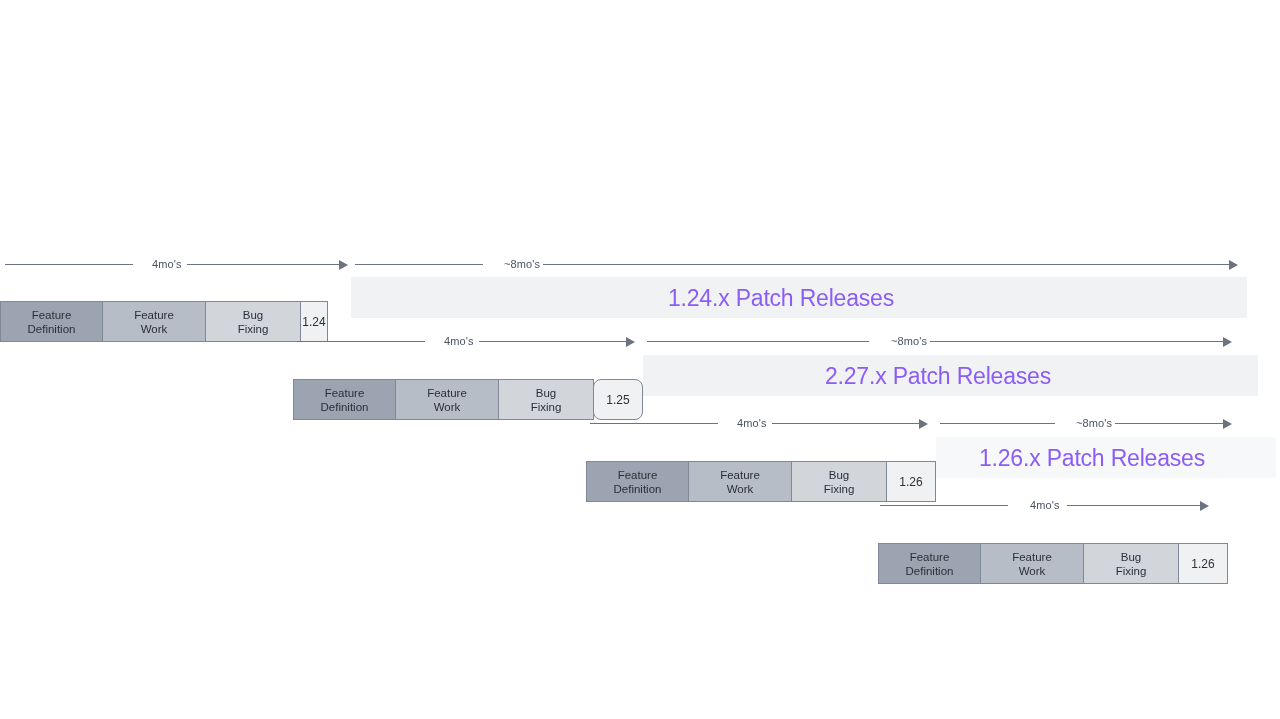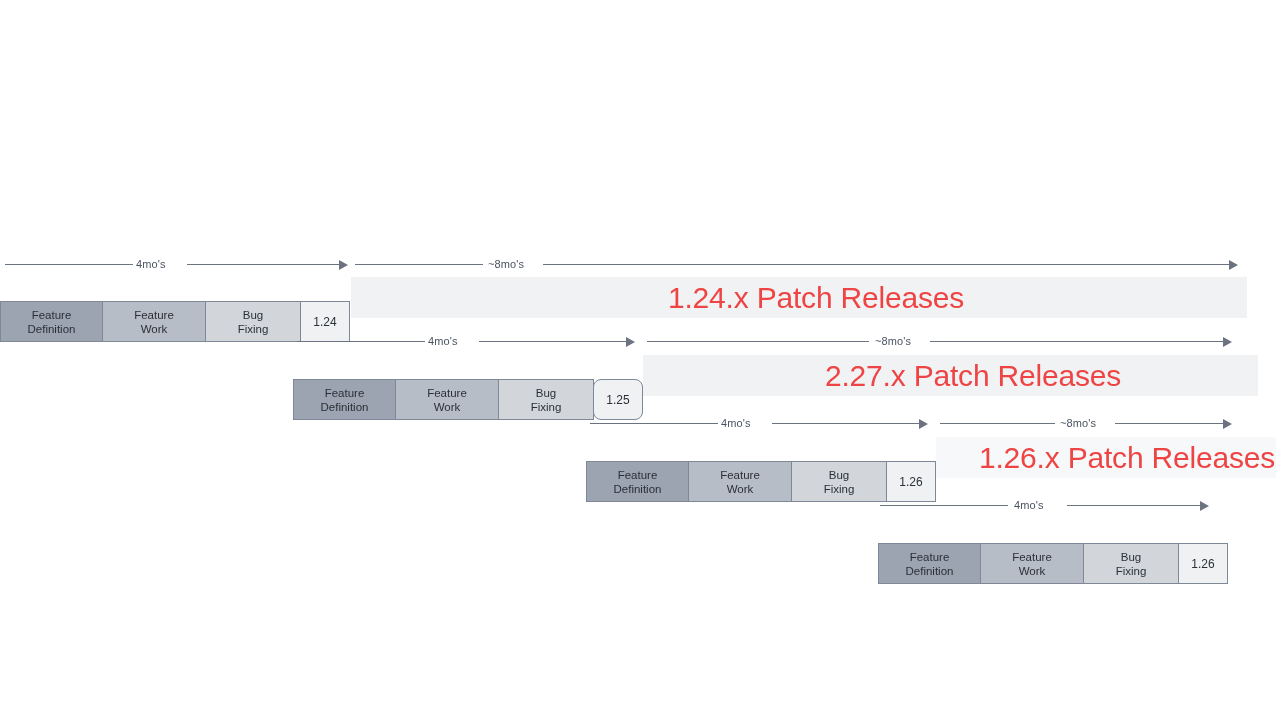--- a/index.html
+++ b/index.html
@@ -48,31 +48,32 @@
     border-left: 9px solid #6b7280;
   }
   .dim .lbl {
     position: absolute;
     top: 3px;
     font-size: 11px;
     color: #4a5361;
     white-space: nowrap;
     letter-spacing: 0.1px;
     line-height: 13px;
+    margin-left: 16px;
   }
 
   
   .band {
     position: absolute;
     background: #f1f2f4;
   }
   .band-label {
     position: absolute;
-    font-size: 30px;
-    color: #ef4444;
+    font-size: 23px;
+    color: #8b5cf6;
     white-space: nowrap;
     letter-spacing: -0.2px;
     line-height: 30px;
   }
 
   
   .phases {
     position: absolute;
     display: flex;
     box-sizing: border-box;
@@ -120,21 +121,21 @@
     <div class="band" style="left:351px; top:277px; width:896px; height:41px;"></div>
     <div class="band-label" style="left:668px; top:283px;">1.24.x Patch Releases</div>
 
     <div class="phases" style="left:0px; top:277px; height:41px;">
       <div class="phase p1" style="width:103px;height:41px;">Feature
 Definition</div>
       <div class="phase p2" style="width:104px;height:41px;">Feature
 Work</div>
       <div class="phase p3" style="width:96px;height:41px;">Bug
 Fixing</div>
-      <div class="phase p4" style="width:50px;height:41px;">1.24</div>
+      <div class="phase p4" style="width:28px;height:41px;">1.24</div>
     </div>
   </div>
 
   <div class="row" style="top:0;">
 
     <div class="dim" style="left:297px; top:332px; width:345px;">
       <div class="seg" style="left:0px; width:128px;"></div>
       <div class="lbl" style="left:131px;">4mo's</div>
       <div class="seg" style="left:182px; width:149px;"></div>
       <div class="head" style="left:329px;"></div>

